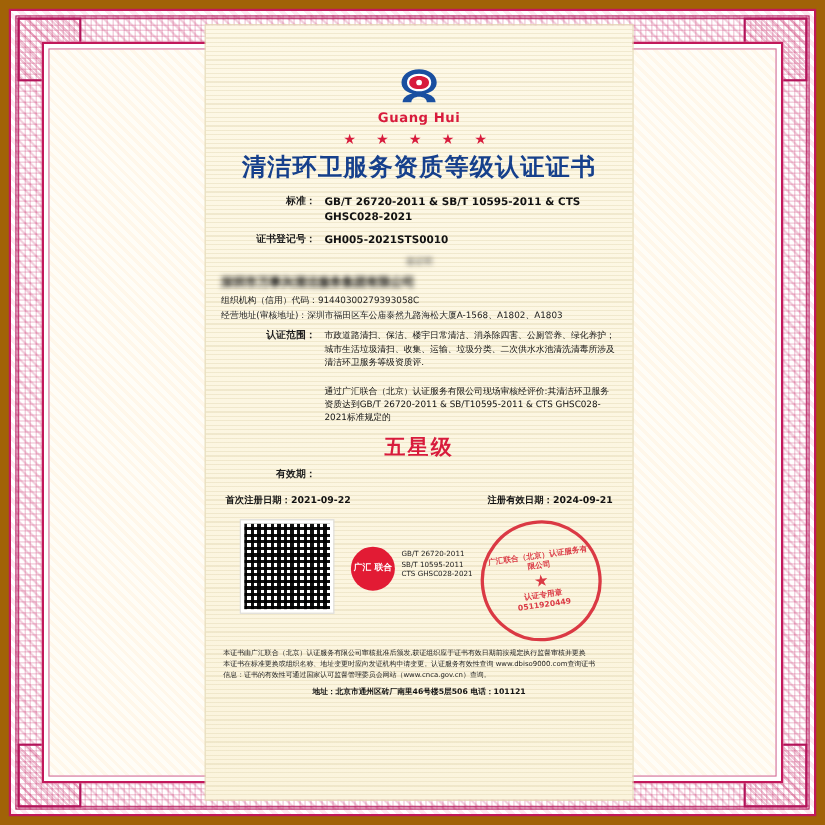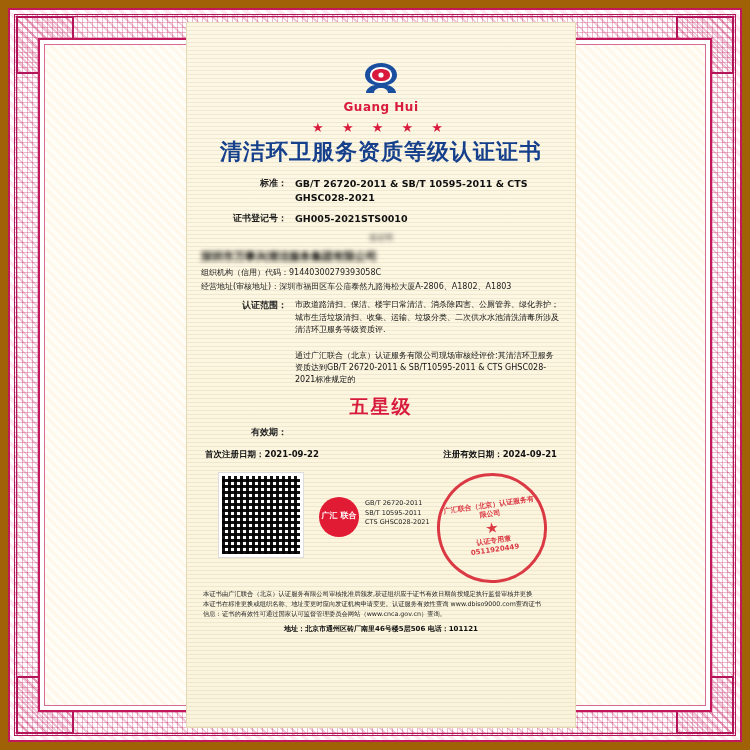--- a/index.html
+++ b/index.html
@@ -199,21 +199,21 @@
     </div>
 
     <div class="tiny-center">
       <span class="blurred">兹证明</span>
     </div>
 
     <div class="row">
       <div class="val">
         <span class="holder blurred">深圳市万事兴清洁服务集团有限公司</span>
         <div class="sub-line">组织机构（信用）代码：91440300279393058C</div>
-        <div class="sub-line">经营地址(审核地址)：深圳市福田区车公庙泰然九路海松大厦A-2806、A1802、A1803</div>
+        <div class="sub-line">经营地址(审核地址)：深圳市福田区车公庙泰然九路海松大厦A-1568、A1802、A1803</div>
       </div>
     </div>
 
     <div class="row">
       <div class="lbl">认证范围：</div>
       <div class="val scope">市政道路清扫、保洁、楼宇日常清洁、消杀除四害、公厕管养、绿化养护；城市生活垃圾清扫、收集、运输、垃圾分类、二次供水水池清洗清毒所涉及清洁环卫服务等级资质评.</div>
     </div>
 
     <div class="row">
       <div class="lbl"></div>

